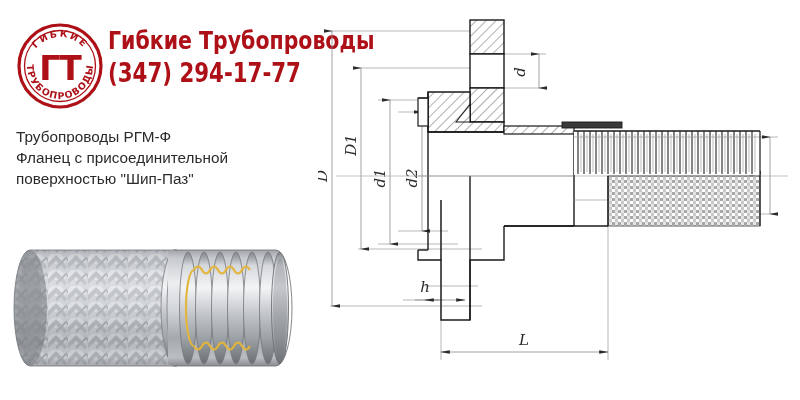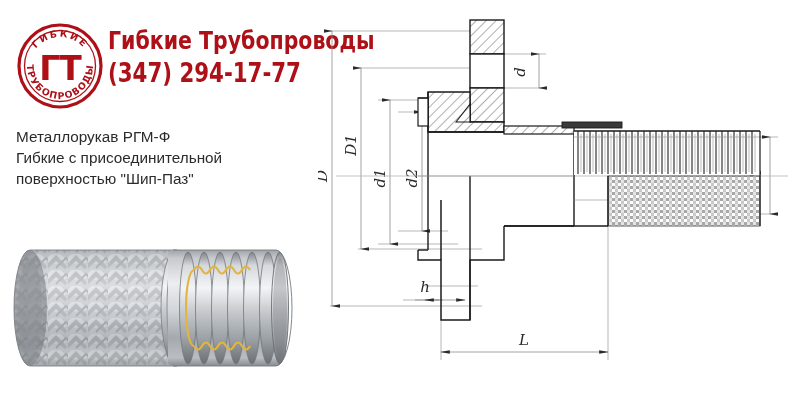--- a/index.html
+++ b/index.html
@@ -121,22 +121,22 @@
         <text x="44" y="58" text-anchor="middle" font-family="DejaVu Sans, sans-serif" font-size="33" font-weight="bold" fill="#AE1017" letter-spacing="-1">ГТ</text>
       </svg>
     </div>
 
     <div class="brand-text">
       <div class="brand-name">Гибкие  Трубопроводы</div>
       <div class="brand-phone">(347)  294-17-77</div>
     </div>
 
     <div class="product-desc">
-      <div>Металлорукав РГМ-Ф</div>
-      <div>Гибкие с присоединительной</div>
+      <div>Трубопроводы РГМ-Ф</div>
+      <div>Фланец с присоединительной</div>
       <div>поверхностью "Шип-Паз"</div>
     </div>
   </div>
 
   <div class="photo">
     <svg width="300" height="170" viewBox="0 0 300 170" xmlns="http://www.w3.org/2000/svg">
       <defs>
         <linearGradient id="bodyShade" x1="0" y1="0" x2="0" y2="1">
           <stop offset="0%" stop-color="#8e9296"></stop>
           <stop offset="10%" stop-color="#c7cace"></stop>

